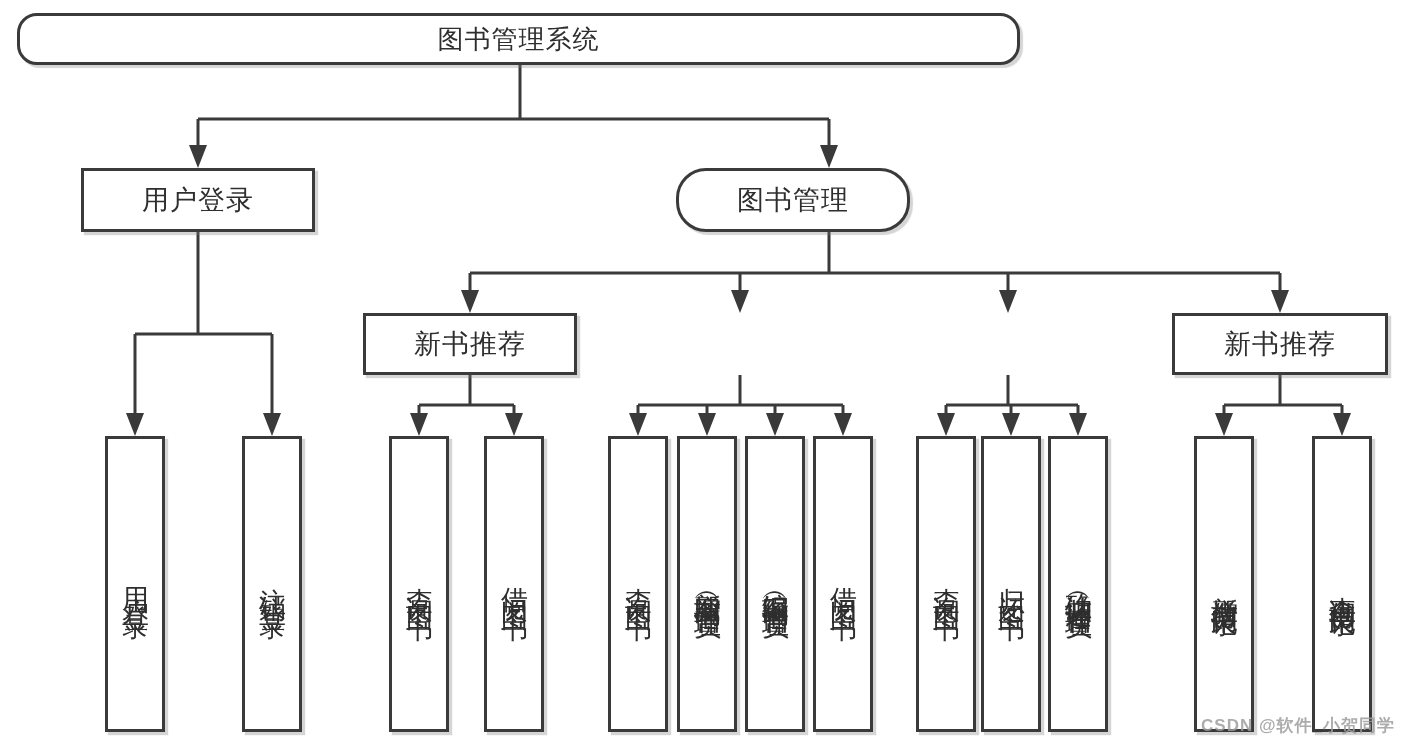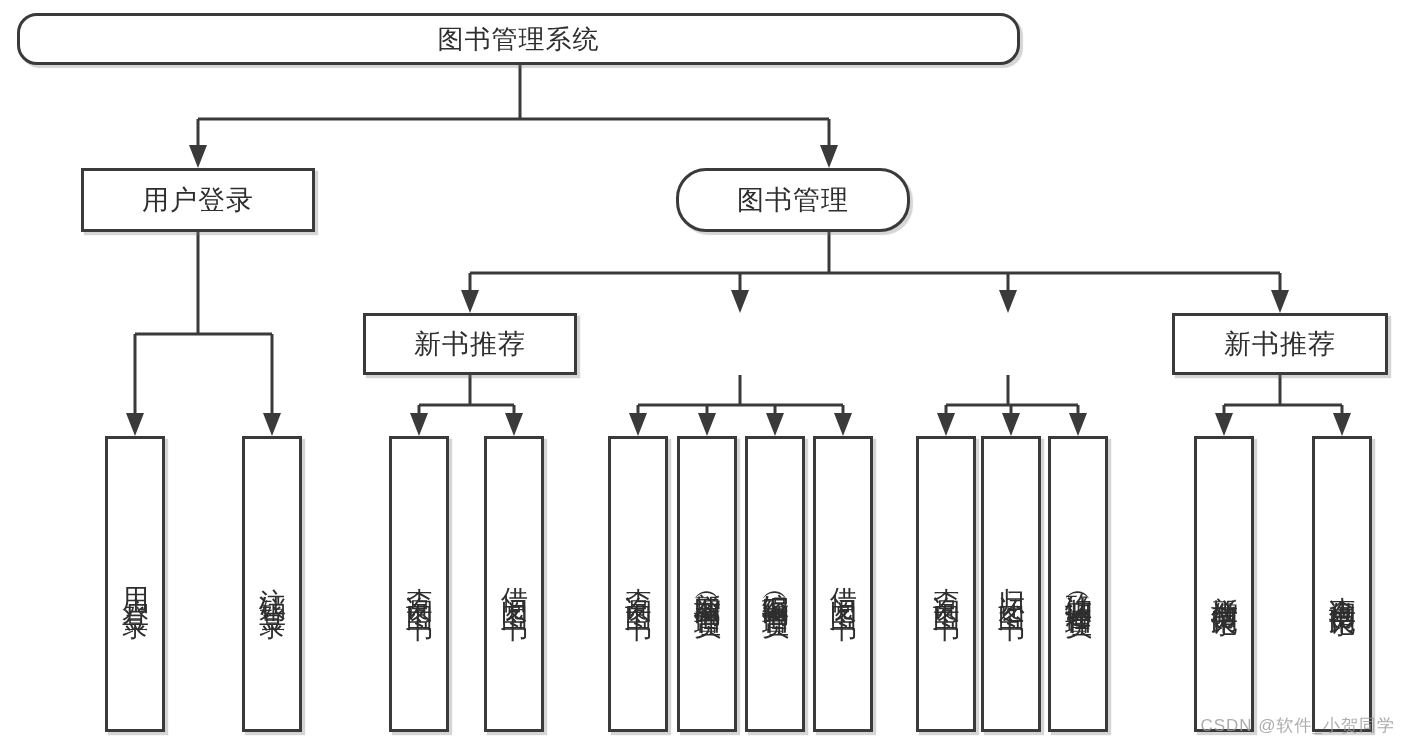--- a/index.html
+++ b/index.html
@@ -55,20 +55,21 @@
   .v-text.long { letter-spacing: 3px; }
   .watermark {
     position: absolute;
     top: 714px;
     right: 10px;
     font-size: 17px;
     letter-spacing: 1px;
     color: rgba(158,158,158,0.85);
     z-index: 3;
     white-space: nowrap;
+    font-weight: bold;
   }
 </style>
 </head>
 <body>
 
 <div class="canvas">
 
   <svg class="wires" width="1405" height="747" viewBox="0 0 1405 747">
     <path fill="none" stroke="#3a3a3a" stroke-width="3" d="M520 65 V119 M198 119 H829 M198 119 V146 M829 119 V146
              M198 232 V334 M135 334 H272 M135 334 V414 M272 334 V414

